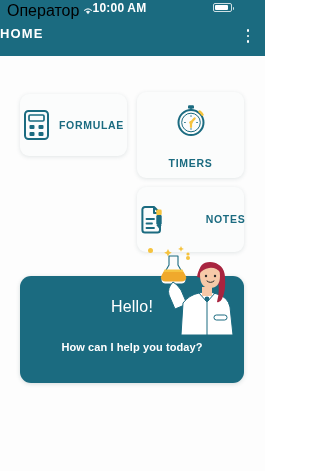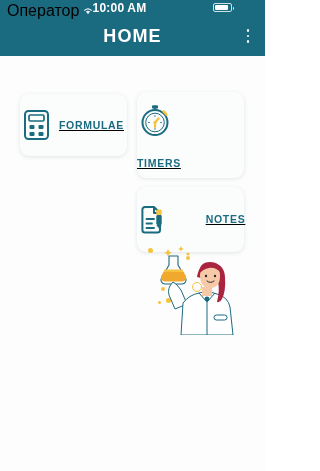--- a/index.html
+++ b/index.html
@@ -78,23 +78,22 @@
   }
 
   .appbar {
     position: absolute;
     left: 0; top: 16px;
     width: 265px; height: 40px;
   }
   .appbar-title {
     position: absolute;
     left: 0; right: 0; top: 11px;
-    text-align: center;
     color: #ffffff;
-    font-size: 18px;
+    font-size: 13px;
     font-weight: bold;
     letter-spacing: 1.1px;
     line-height: 1;
   }
   .overflow-menu {
     position: absolute;
     right: 6px; top: 8px;
     width: 22px; height: 24px;
     display: flex;
     flex-direction: column;
@@ -119,32 +118,32 @@
     background: #fdfdfd;
   }
 
   
   .card {
     position: absolute;
     background: #fbfcfc;
     border-radius: 9px;
     box-shadow: 0 1px 4px rgba(40,70,80,.13);
     box-sizing: border-box;
-    text-decoration: underline;
   }
   .card-h {  
     display: flex;
     flex-direction: row;
     align-items: center;
     justify-content: center;
     gap: 9px;
   }
   .card-v {  
     display: flex;
     flex-direction: column;
+    align-items: center;
     justify-content: center;
     gap: 20px;
   }
   .card-label {
     color: #1b6b80;
     font-size: 10.5px;
     font-weight: bold;
     letter-spacing: .7px;
     line-height: 1;
     white-space: nowrap;
@@ -297,20 +296,24 @@
       <div class="bubble" style="left:43px; top:36px; width:3px; height:3px;"></div>
       <div class="bubble" style="left:33px; top:41px; width:4px; height:4px;"></div>
       <div class="bubble" style="left:51px; top:45px; width:2.5px;height:2.5px;"></div>
       <div class="bubble" style="left:38px; top:52px; width:4.5px;height:4.5px;"></div>
       <div class="bubble" style="left:30px; top:55px; width:3px; height:3px;"></div>
       <div class="bubble" style="left:47px; top:56px; width:3.5px;height:3.5px;"></div>
     </div>
 
   </div>
 
+  <div class="greet-panel">
+    <div class="greet-hello">Hello!</div>
+    <div class="greet-sub">How can I help you today?</div>
+  </div>
 
   <svg class="scientist" viewBox="0 0 92 92">
 
     <path d="M13 6 l1.2 2.6 2.6 1.2 -2.6 1.2 -1.2 2.6 -1.2 -2.6 -2.6 -1.2 2.6 -1.2 Z" fill="#f5c33f"></path>
     <path d="M26 3 l.9 2 2 .9 -2 .9 -.9 2 -.9 -2 -2 -.9 2 -.9 Z" fill="#f5c33f"></path>
     <circle cx="33" cy="11" r="1.6" fill="#f5c33f"></circle>
 
     <path d="M14 13 h9 v9 l7.5 13 a4 4 0 0 1 -3.5 6 H10 a4 4 0 0 1 -3.5 -6 L14 22 Z" fill="#fbfbfb" stroke="#1b6b80" stroke-width="1.1" stroke-linejoin="round"></path>
     <path d="M8.4 29 h20.2 l2 3.5 a4 4 0 0 1 -3.5 6 H10 a4 4 0 0 1 -3.5 -6 Z" fill="#f0a92c"></path>
     <path d="M9.6 26.5 h17.8 l1.2 2.5 H8.4 Z" fill="#f5c33f"></path>

